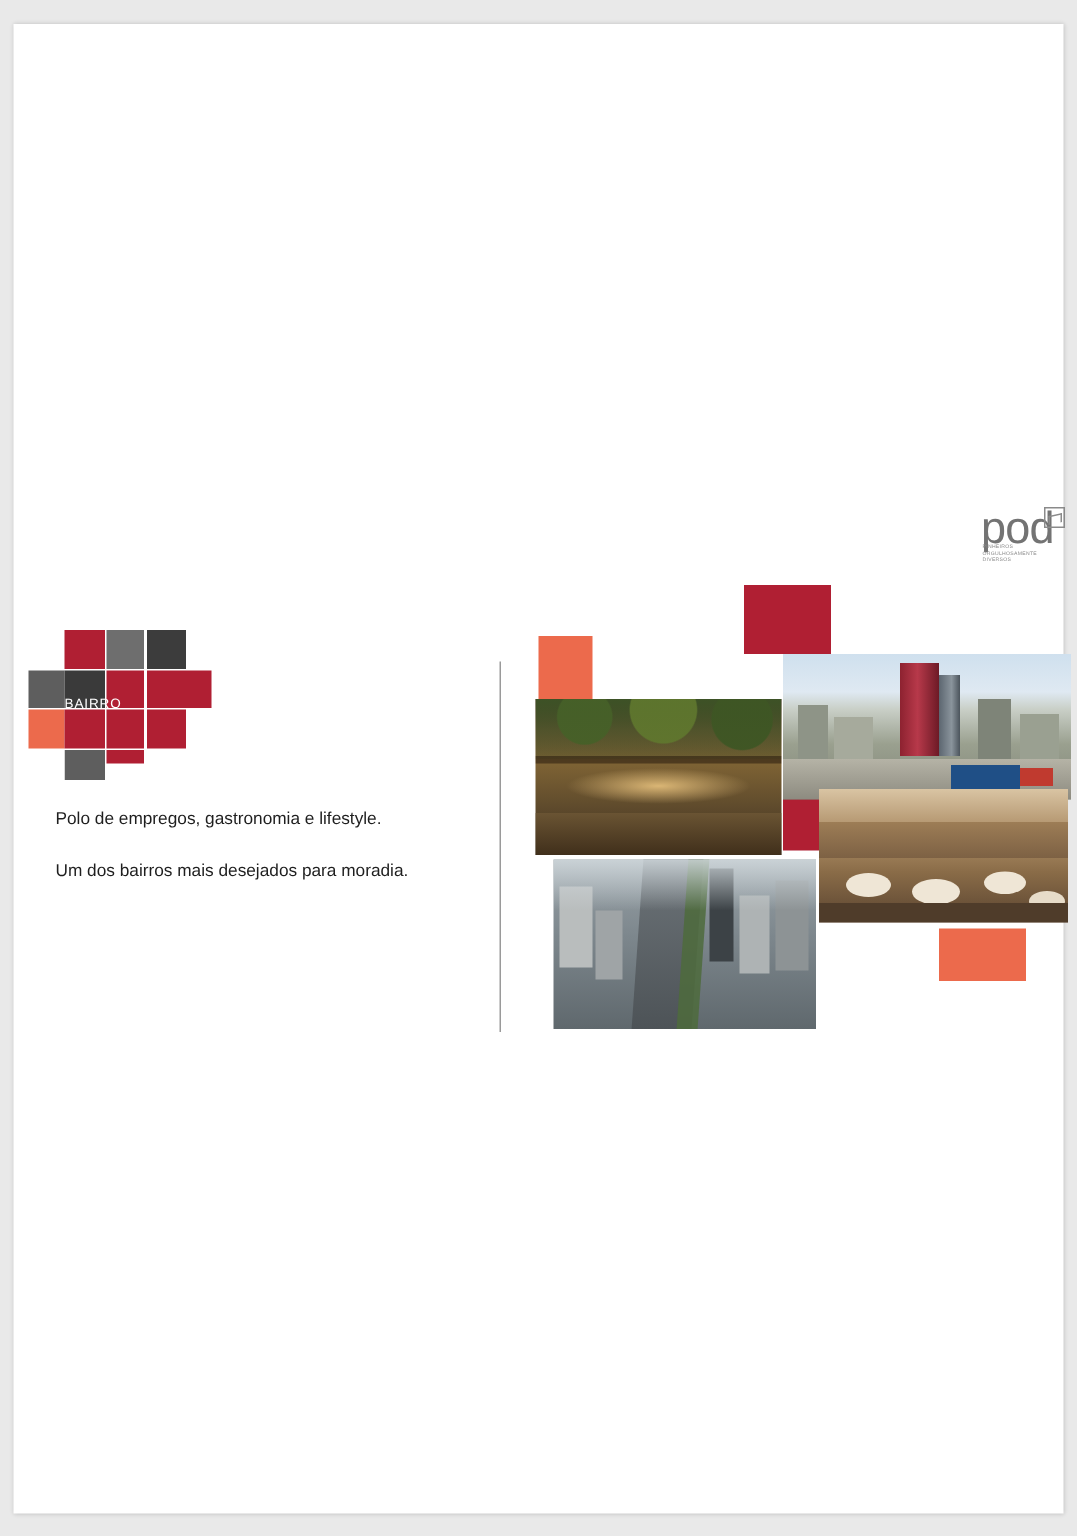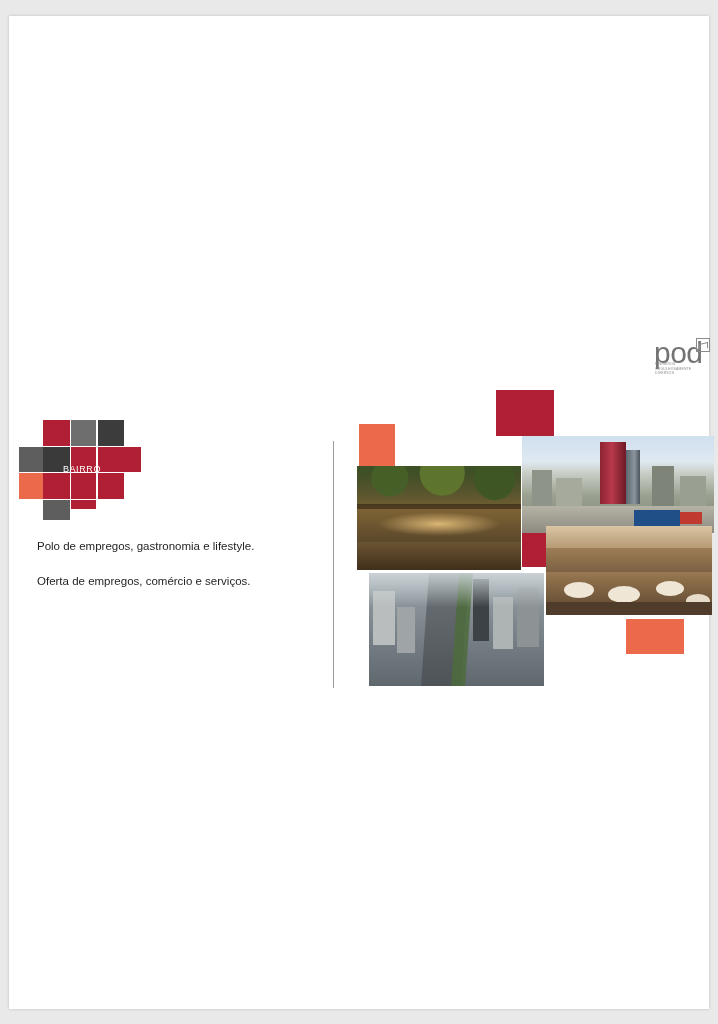--- a/index.html
+++ b/index.html
@@ -61,21 +61,21 @@
   .bq11{ left: 79px;  top: 53px;  width: 26px; height: 26px; background: #b01f33; }
   .bq12{ left: 105px; top: 27px;  width: 17px; height: 25px; background: #b01f33; }
   .bq13{ left: 24px;  top: 80px;  width: 27px; height: 20px; background: #5e5e5e; }
   .bq14{ left: 0px;   top: 80px;  width: 24px; height: 20px; background: #ffffff; }
   .bq15{ left: 52px;  top: 80px;  width: 25px; height: 9px;  background: #b01f33; }
   .badge-label {
     position: absolute;
     left: 24px;
     top: 44px;
     width: 58px;
-    text-align: right;
+    text-align: left;
     color: #ffffff;
     font-size: 9px;
     letter-spacing: 0.6px;
   }
 
   
   .bullets {
     position: absolute;
     left: 28px;
     top: 524px;
@@ -293,21 +293,21 @@
       <span class="sq bq11"></span>
       <span class="sq bq12"></span>
       <span class="sq bq13"></span>
       <span class="sq bq14"></span>
       <span class="sq bq15"></span>
       <span class="badge-label">BAIRRO</span>
     </div>
 
     <div class="bullets">
       <p>Polo de empregos, gastronomia e lifestyle.</p>
-      <p>Oferta de empregos, comércio e serviços.</p>
+      <p>Um dos bairros mais desejados para moradia.</p>
     </div>
 
     <div class="vrule"></div>
 
     <div class="logo">
       <span class="word">pod</span>
       <span class="mark"></span>
       <span class="tag">PINHEIROS
 ORGULHOSAMENTE
 DIVERSOS</span>

